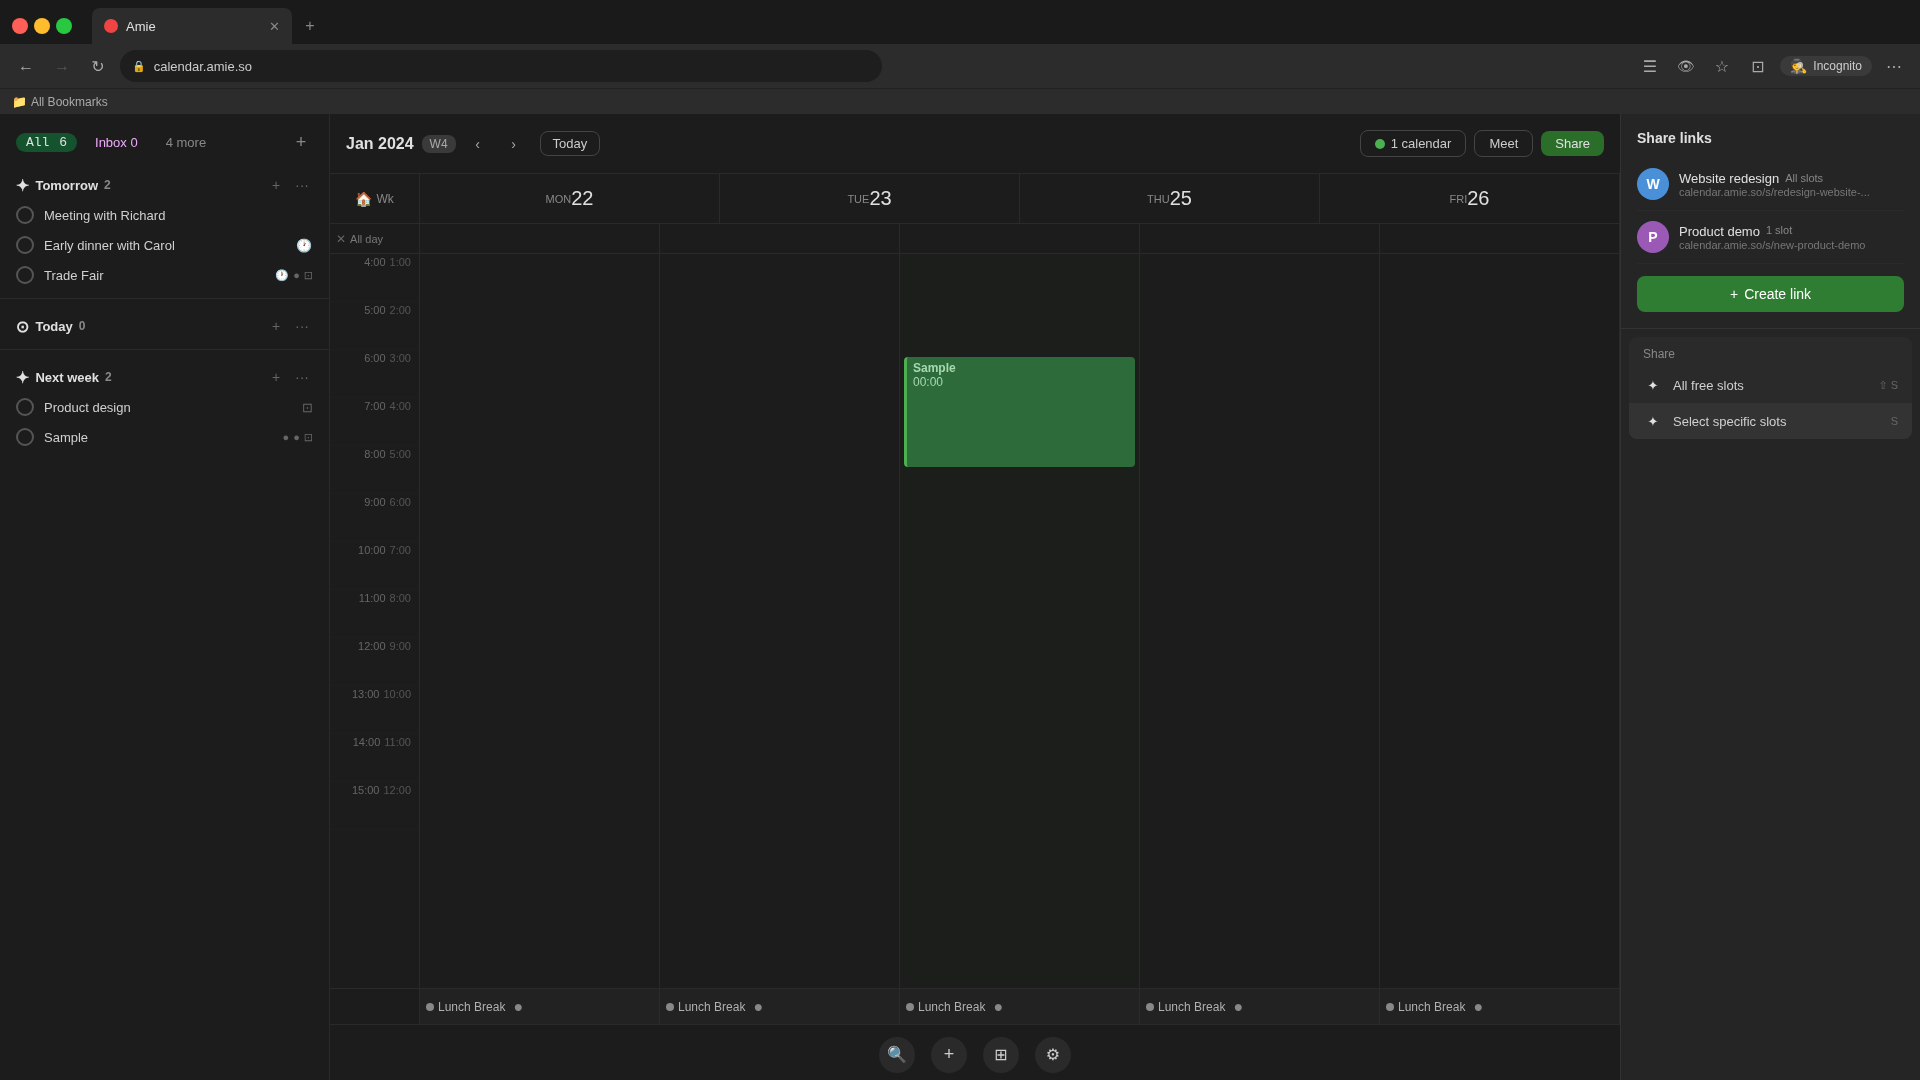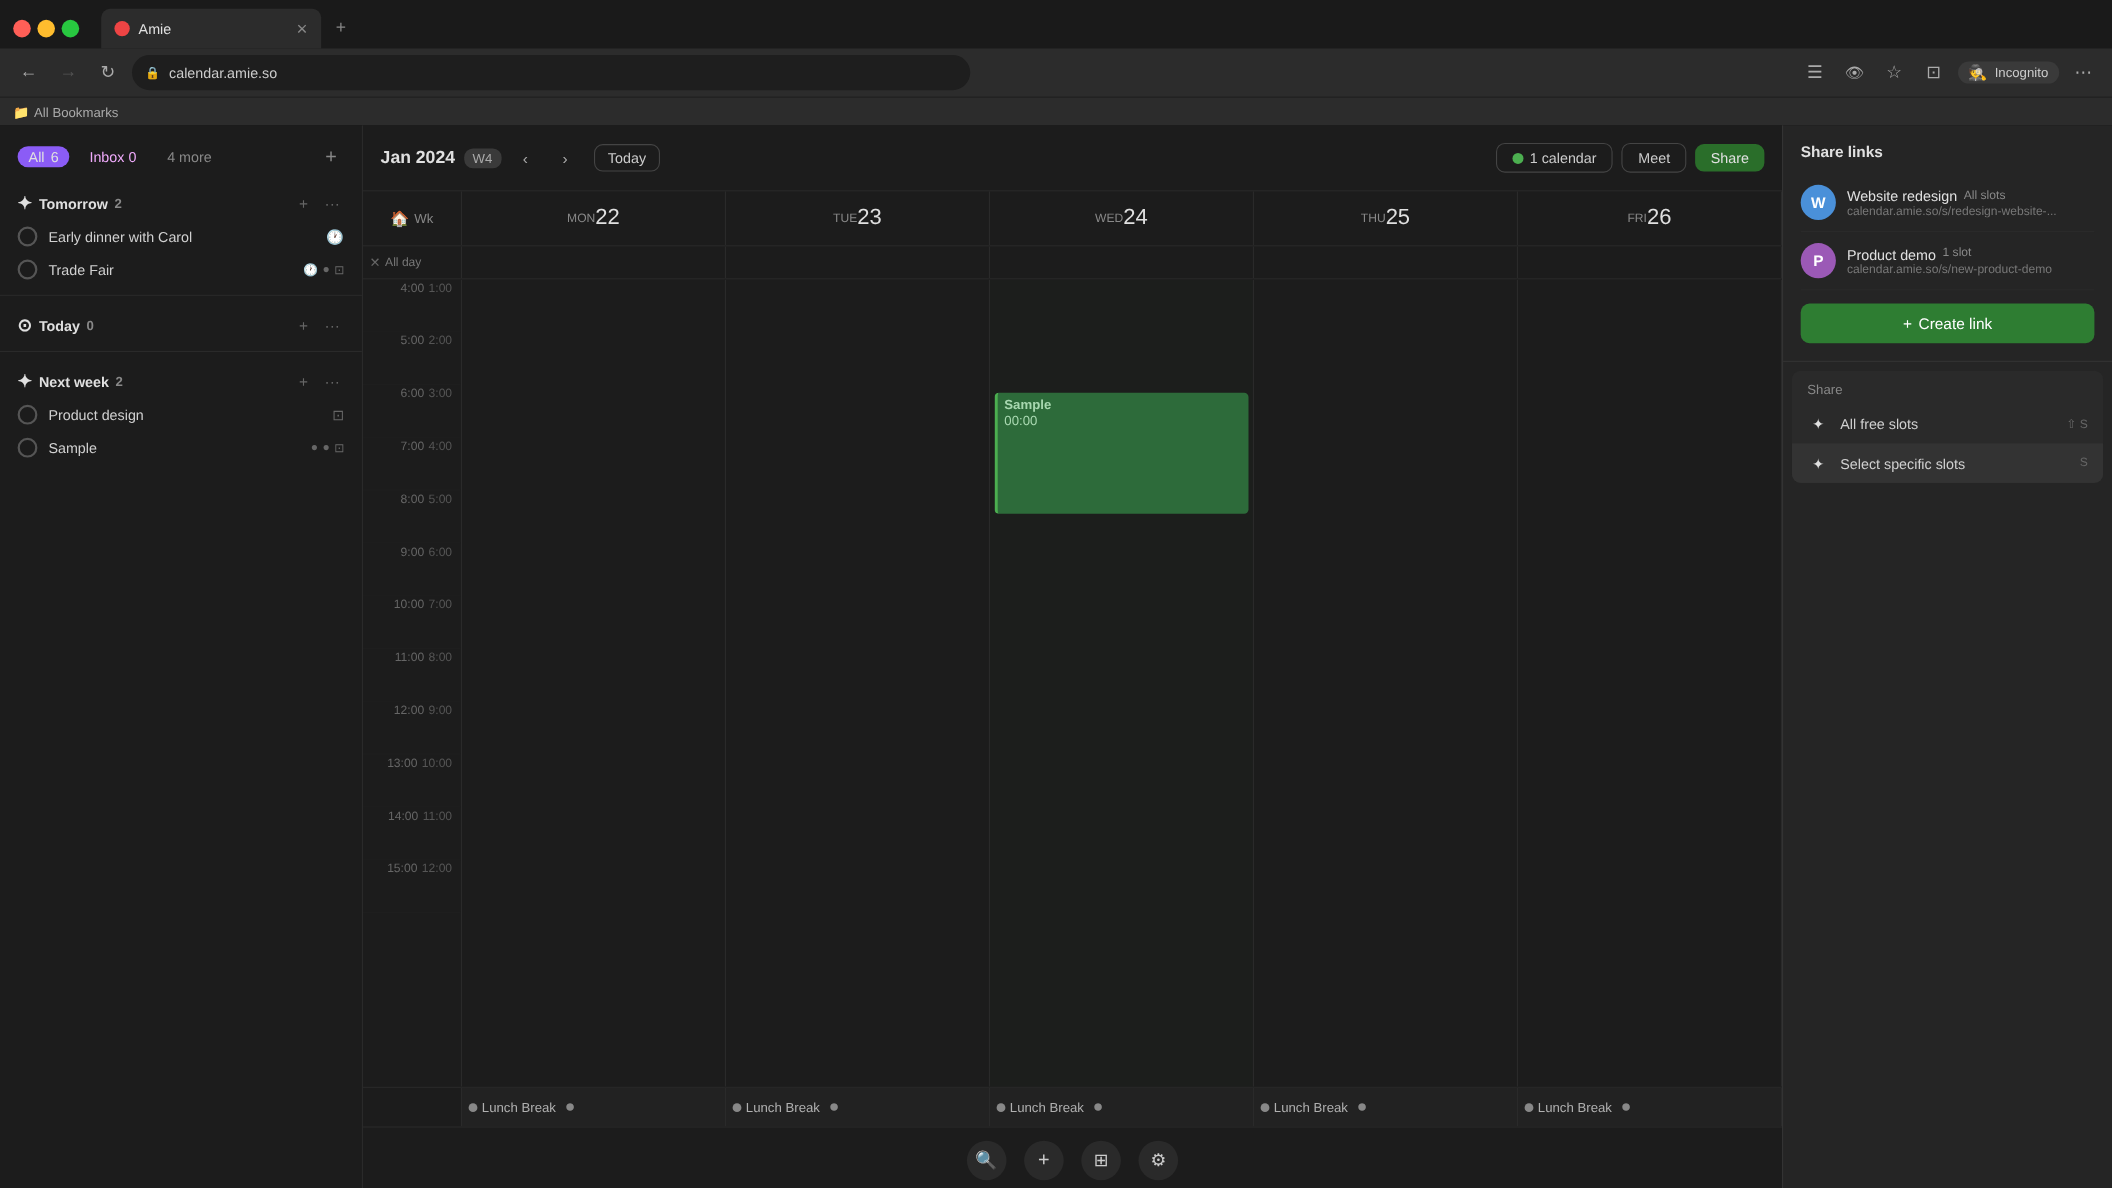--- a/index.html
+++ b/index.html
@@ -11,21 +11,21 @@
     .browser-action-btn { width: 28px; height: 28px; display: flex; align-items: center; justify-content: center; color: #aaa; cursor: pointer; }
     .incognito-badge { background: #3a3a3a; border-radius: 12px; padding: 2px 10px; font-size: 12px; color: #ccc; display: flex; align-items: center; gap: 6px; }
     .bookmarks-bar { height: 26px; background: #2c2c2c; display: flex; align-items: center; padding: 0 12px; font-size: 12px; color: #aaa; border-top: 1px solid #222; }
 
     
     .app { display: flex; height: 970px; background: #1c1c1c; }
 
     
     .sidebar { width: 330px; background: #1c1c1c; border-right: 1px solid #2a2a2a; padding: 12px 0; overflow-y: auto; }
     .sidebar-header { display: flex; align-items: center; padding: 4px 16px 12px; gap: 8px; }
-    .all-badge { background: #8b5cf6; border-radius: 12px; padding: 2px 10px; font-size: 13px; color: #e0e0e0; font-weight: 500; }
+    .all-badge { background: #14532d; border-radius: 12px; padding: 2px 10px; font-size: 13px; color: #e0e0e0; font-weight: 500; font-family: Liberation Mono, monospace; }
     .inbox-btn { padding: 2px 10px; font-size: 13px; color: #f0abfc; cursor: pointer; }
     .more-btn { padding: 2px 10px; font-size: 13px; color: #888; cursor: pointer; }
     .add-btn { margin-left: auto; width: 24px; height: 24px; display: flex; align-items: center; justify-content: center; color: #888; cursor: pointer; font-size: 18px; }
 
     .section-header { display: flex; align-items: center; padding: 8px 16px 4px; }
     .section-title { font-size: 13px; font-weight: 600; color: #e0e0e0; cursor: pointer; display: flex; align-items: center; gap: 6px; }
     .section-count { font-size: 12px; color: #888; }
     .section-actions { margin-left: auto; display: flex; gap: 4px; }
     .section-action-btn { width: 22px; height: 22px; display: flex; align-items: center; justify-content: center; color: #666; cursor: pointer; font-size: 14px; border-radius: 4px; }
 
@@ -189,20 +189,24 @@
         <span style="font-size:16px;">✦</span>
         <span>Tomorrow</span>
         <span class="section-count">2</span>
       </div>
       <div class="section-actions">
         <div class="section-action-btn">+</div>
         <div class="section-action-btn">···</div>
       </div>
     </div>
 
+    <div class="task-item">
+      <div class="task-checkbox"></div>
+      <span class="task-name">Meeting with Richard</span>
+    </div>
 
     <div class="task-item">
       <div class="task-checkbox"></div>
       <span class="task-name">Early dinner with Carol</span>
       <span style="color:#666;font-size:13px;">🕐</span>
     </div>
 
     <div class="task-item">
       <div class="task-checkbox"></div>
       <span class="task-name">Trade Fair</span>
@@ -285,24 +289,20 @@
       </div>
       <div class="cal-day-col-header">
         <span class="day-label">MON</span>
         <span class="day-num">22</span>
       </div>
       <div class="cal-day-col-header">
         <span class="day-label">TUE</span>
         <span class="day-num">23</span>
       </div>
       <div class="cal-day-col-header">
-        <span class="day-label">WED</span>
-        <span class="day-num">24</span>
-      </div>
-      <div class="cal-day-col-header">
         <span class="day-label">THU</span>
         <span class="day-num">25</span>
       </div>
       <div class="cal-day-col-header">
         <span class="day-label">FRI</span>
         <span class="day-num">26</span>
       </div>
     </div>
 
     <div class="allday-row">

